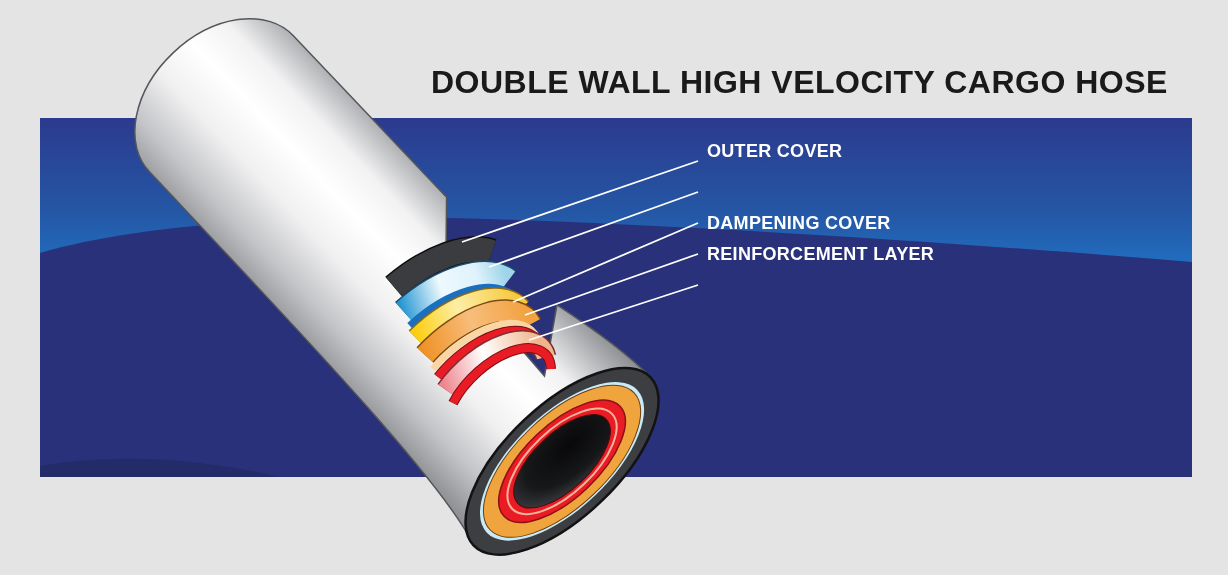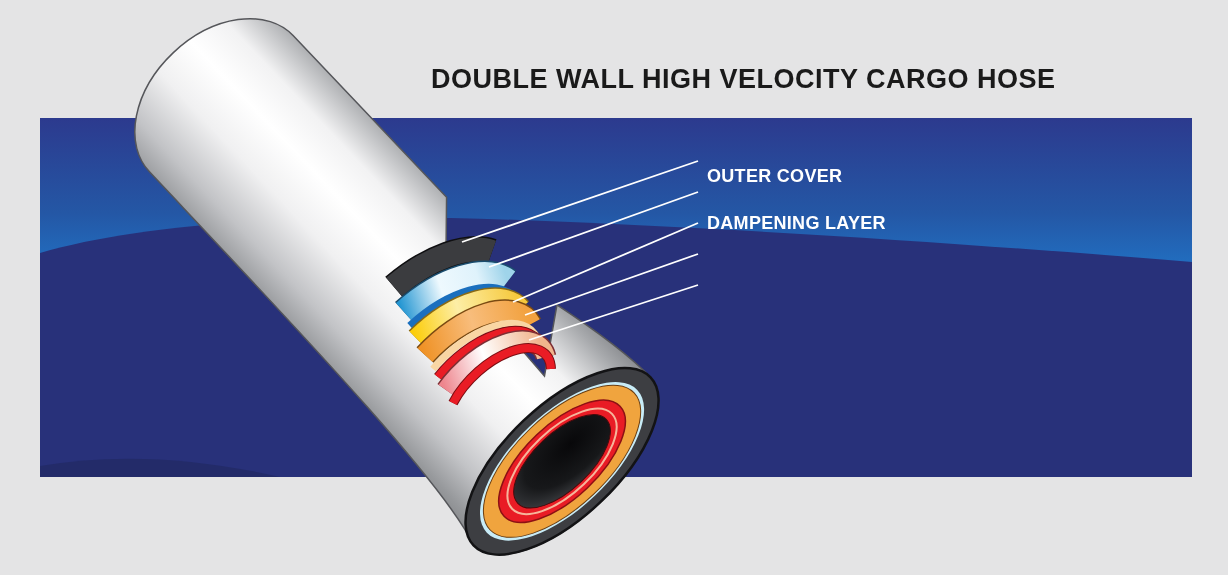--- a/index.html
+++ b/index.html
@@ -1,25 +1,25 @@
 <!DOCTYPE html>
 <html><head>
 <meta charset="utf-8">
 <style>
   html,body{margin:0;padding:0;}
   body{width:1228px;height:575px;position:relative;overflow:hidden;
        background:#e4e4e5;font-family:"Liberation Sans",sans-serif;}
   .stage{position:absolute;left:0;top:0;width:1228px;height:575px;}
   svg{position:absolute;left:0;top:0;}
   .title{position:absolute;left:431px;top:64px;width:600px;height:32px;
-         font-size:27px;font-weight:bold;color:#1a1a1a;letter-spacing:.5px;
+         font-size:32px;font-weight:bold;color:#1a1a1a;letter-spacing:.5px;
          white-space:nowrap;}
   .layer-label{position:absolute;left:707px;height:22px;font-size:18px;
          font-weight:bold;letter-spacing:.3px;white-space:nowrap;color:#fff;}
-  .ll-0{top:166px;} .ll-1{top:182px;} .ll-2{top:213px;} .ll-3{top:244px;} .ll-4{top:275px;}
+  .ll-0{top:141px;} .ll-1{top:182px;} .ll-2{top:213px;} .ll-3{top:244px;} .ll-4{top:275px;}
 </style>
 </head>
 <body>
 
 <div class="stage">
 
 <svg width="1228" height="575" viewBox="0 0 1228 575">
   <defs>
     <linearGradient id="skyGrad" gradientUnits="userSpaceOnUse" x1="0" y1="118" x2="0" y2="290">
       <stop offset="0" stop-color="#2c3a8e"></stop>
@@ -110,15 +110,16 @@
     <line x1="698" y1="192" x2="489" y2="267"></line>
     <line x1="698" y1="223" x2="513" y2="302"></line>
     <line x1="698" y1="254" x2="525" y2="315"></line>
     <line x1="698" y1="285" x2="529" y2="340"></line>
   </g>
 </svg>
 
 <div class="title">DOUBLE WALL HIGH VELOCITY CARGO HOSE</div>
 
 <div class="layer-label ll-0" style="color: rgb(255, 255, 255);">OUTER COVER</div>
-<div class="layer-label ll-2" style="color: rgb(255, 255, 255);">DAMPENING LAYER</div>
+<div class="layer-label ll-2" style="color: rgb(255, 255, 255);">DAMPENING COVER</div>
+<div class="layer-label ll-3" style="color: rgb(255, 255, 255);">REINFORCEMENT LAYER</div>
 
 </div>
 
 </body></html>

